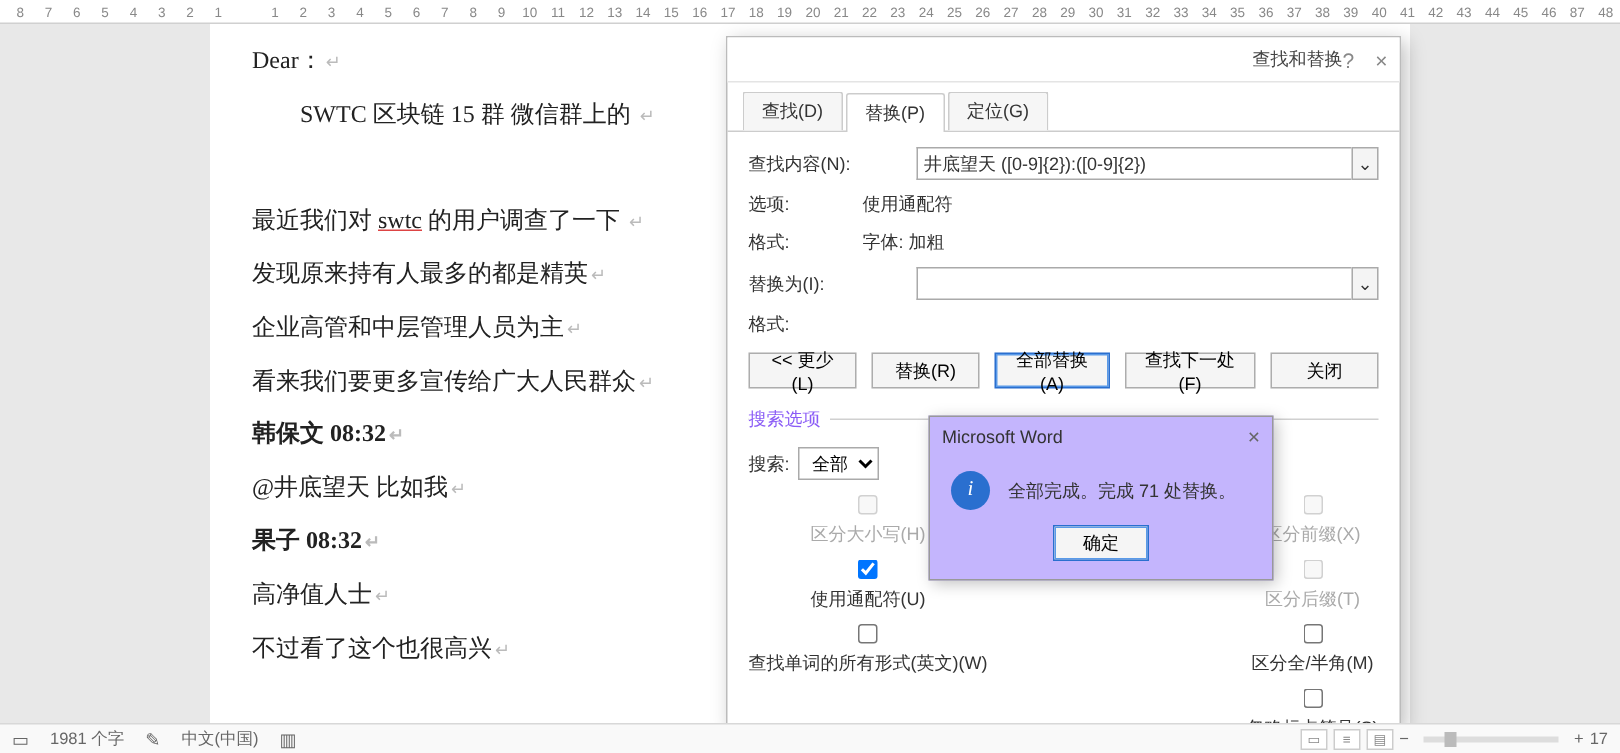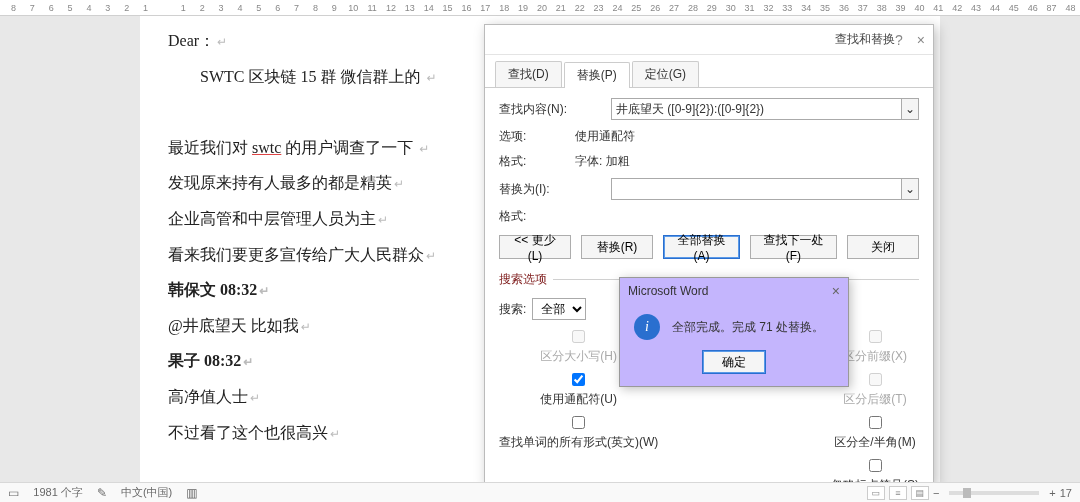--- a/index.html
+++ b/index.html
@@ -75,21 +75,21 @@
     min-width: 72px; height: 24px; border: 1px solid #adadad;
     background: #f5f5f5; font-size: 12px; cursor: pointer;
     display: inline-flex; align-items: center; justify-content: center;
     padding: 0 8px;
   }
   .btn.primary { border: 1px solid #2a6fcf; box-shadow: inset 0 0 0 1px #5a9ae8; }
   fieldset {
     border: none; border-top: 1px solid #d0d0d0; padding: 10px 0 0;
     margin-bottom: 8px;
   }
-  fieldset legend { color: #7f1d1d; padding-right: 6px; font-size: 12px; }
+  fieldset legend { color: #8b5cf6; padding-right: 6px; font-size: 12px; }
   .opts { display: flex; gap: 40px; }
   .col { display: flex; flex-direction: column; gap: 8px; }
   .chk { display: flex; align-items: center; gap: 5px; flex-direction: column; }
   .chk input { width: 13px; height: 13px; }
   .chk.dis { color: #aaa; }
   .sel {
     height: 22px; border: 1px solid #aaa; background: #fff;
     font-size: 12px; padding: 0 4px;
   }
   .find-sec { padding-top: 4px; }

